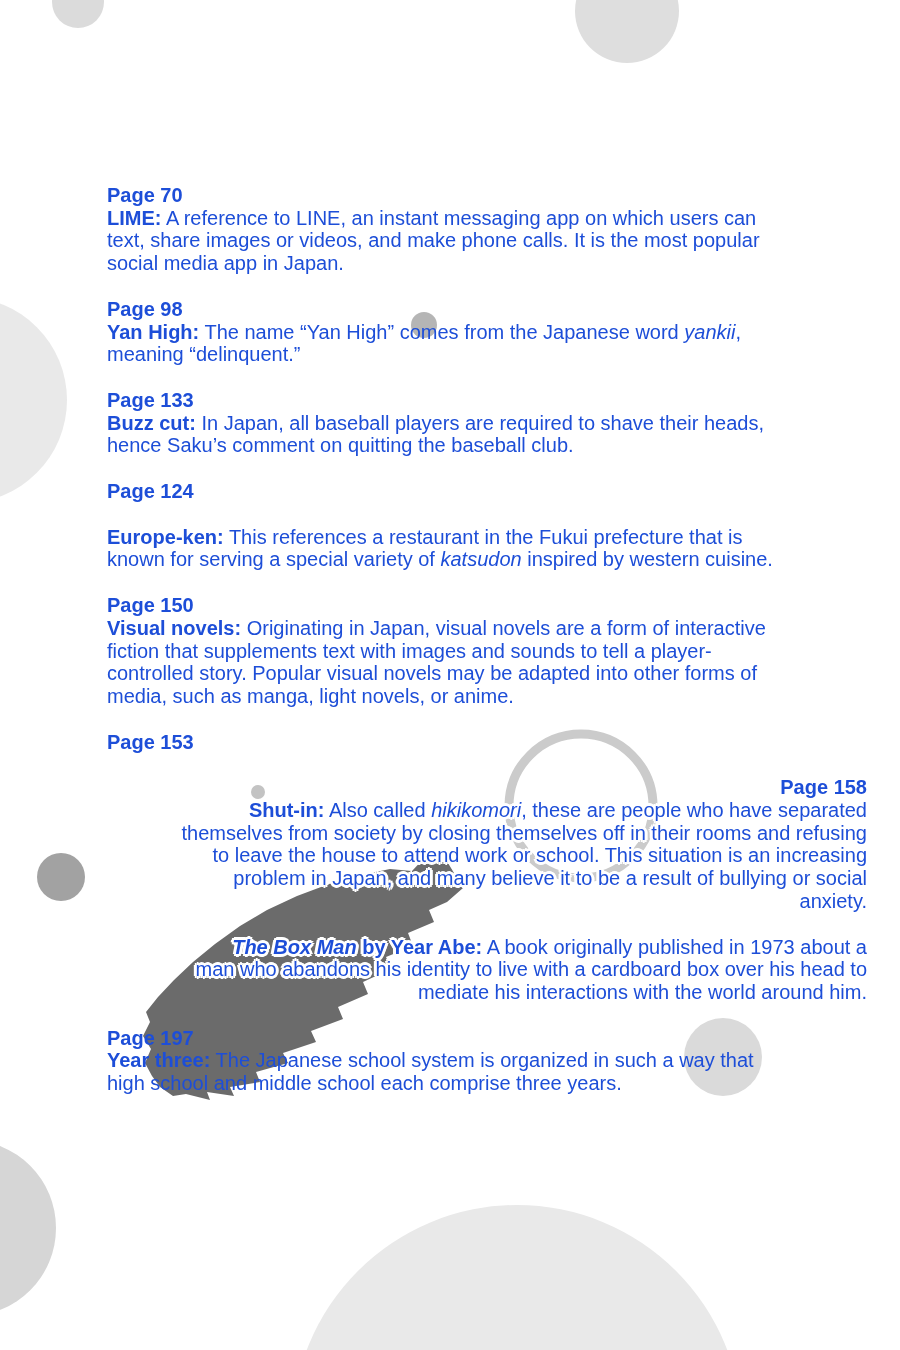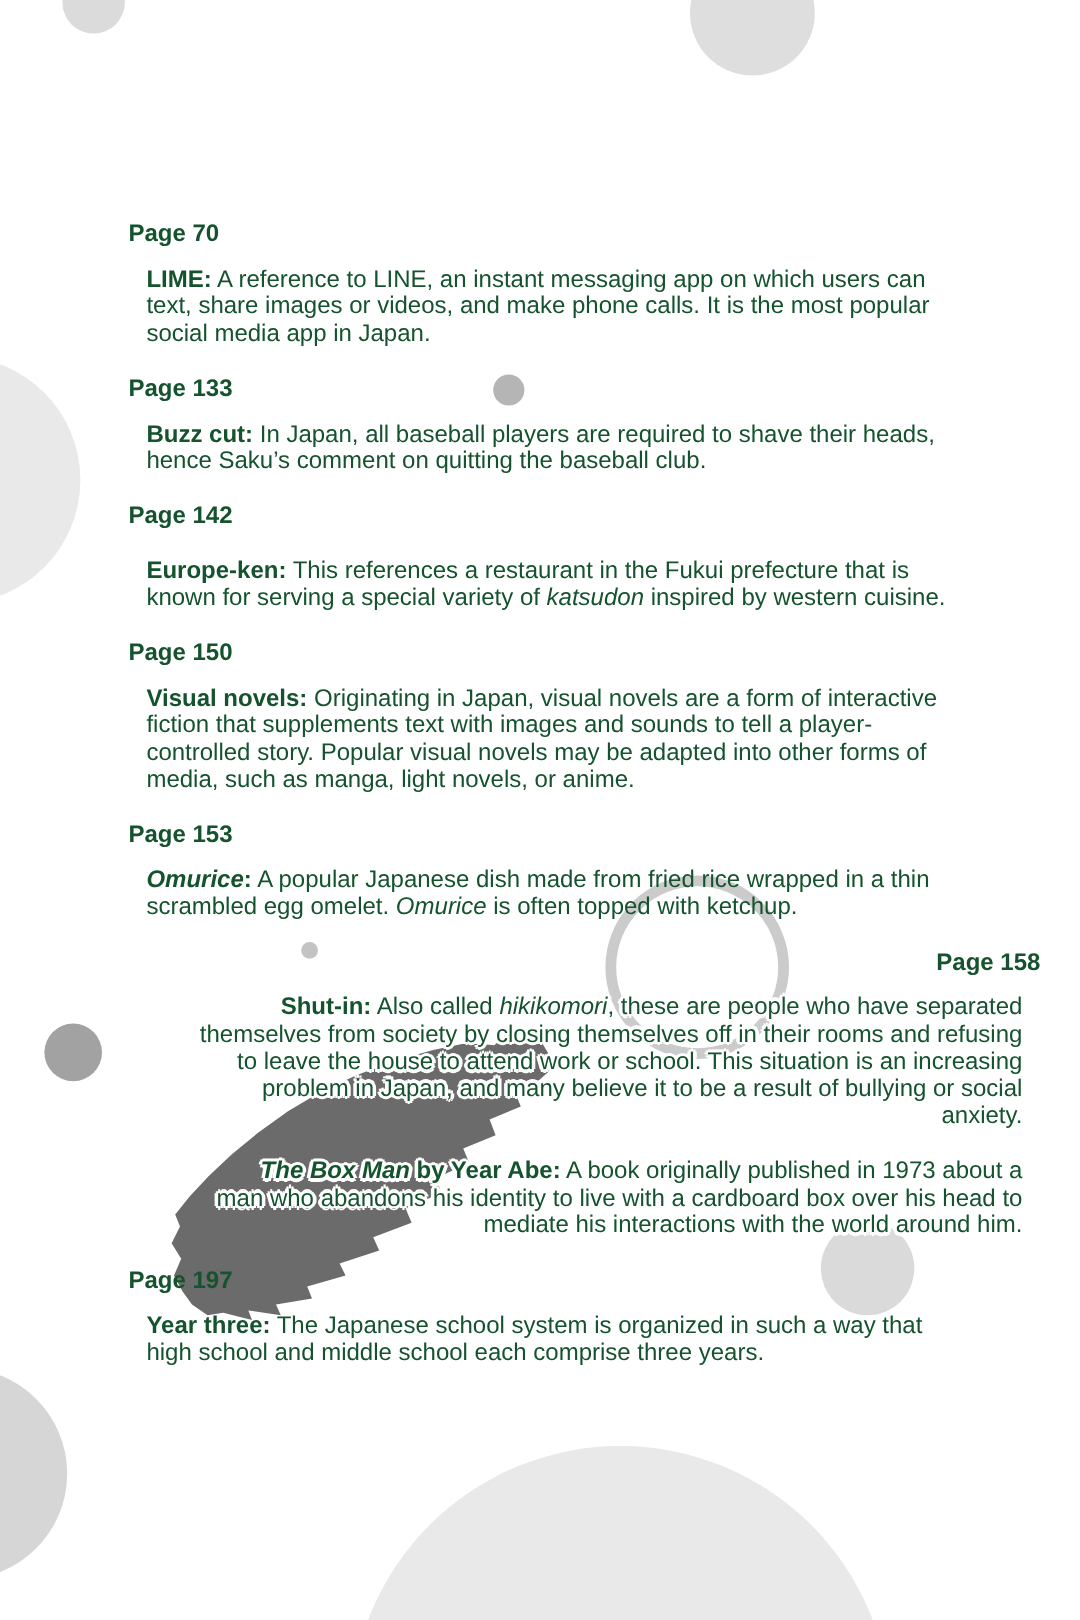--- a/index.html
+++ b/index.html
@@ -14,35 +14,35 @@
   .bg-layer {
     position: absolute;
     left: 0; top: 0;
     width: 900px; height: 1350px;
   }
   .content {
     position: absolute;
     left: 107px;
     top: 184px;
     width: 760px;
-    color: #14532d;
+    color: #1d4ed8;
     font-size: 20px;
     line-height: 22.7px;
     letter-spacing: 0;
   }
   .note { margin: 0 0 23px 0; }
   .note h2 {
     font-size: 20px;
     line-height: 22.7px;
     font-weight: bold;
     margin: 0;
     padding: 0;
   }
   .note p {
-    margin: 15px;
+    margin: 0;
     padding: 0;
     white-space: pre-line;
   }
   .seg-b  { font-weight: bold; }
   .seg-i  { font-style: italic; }
   .seg-bi { font-weight: bold; font-style: italic; }
   
   .outlined h2, .outlined p {
     text-shadow:
       -2px -2px 0 #fff, -2px 0 0 #fff, -2px 2px 0 #fff,
@@ -79,42 +79,45 @@
   </svg>
 
   <main class="content">
       <section class="note">
         <h2>Page 70</h2>
         <p><span class="seg-b">LIME:</span><span> A reference to LINE, an instant messaging app on which users can
 text, share images or videos, and make phone calls. It is the most popular
 social media app in Japan.</span></p>
       </section>
       <section class="note">
+        <h2>Page 98</h2>
+        <p><span class="seg-b">Yan High:</span><span> The name “Yan High” comes from the Japanese word </span><span class="seg-i">yankii</span><span>,
+meaning “delinquent.”</span></p>
+      </section>
+      <section class="note">
         <h2>Page 133</h2>
         <p><span class="seg-b">Buzz cut:</span><span> In Japan, all baseball players are required to shave their heads,
 hence Saku’s comment on quitting the baseball club.</span></p>
       </section>
       <section class="note">
-        <h2>Page 142</h2>
+        <h2>Page 124</h2>
       </section>
       <section class="note">
         <p><span class="seg-b">Europe-ken:</span><span> This references a restaurant in the Fukui prefecture that is
 known for serving a special variety of </span><span class="seg-i">katsudon</span><span> inspired by western cuisine.</span></p>
       </section>
       <section class="note">
         <h2>Page 150</h2>
         <p><span class="seg-b">Visual novels:</span><span> Originating in Japan, visual novels are a form of interactive
 fiction that supplements text with images and sounds to tell a player-
 controlled story. Popular visual novels may be adapted into other forms of
 media, such as manga, light novels, or anime.</span></p>
       </section>
       <section class="note">
         <h2>Page 153</h2>
-        <p><span class="seg-bi">Omurice</span><span class="seg-b">:</span><span> A popular Japanese dish made from fried rice wrapped in a thin
-scrambled egg omelet. </span><span class="seg-i">Omurice</span><span> is often topped with ketchup.</span></p>
       </section>
       <section class="note outlined">
         <h2>Page 158</h2>
         <p><span class="seg-b">Shut-in:</span><span> Also called </span><span class="seg-i">hikikomori</span><span>, these are people who have separated
 themselves from society by closing themselves off in their rooms and refusing
 to leave the house to attend work or school. This situation is an increasing
 problem in Japan, and many believe it to be a result of bullying or social
 anxiety.</span></p>
       </section>
       <section class="note outlined">

